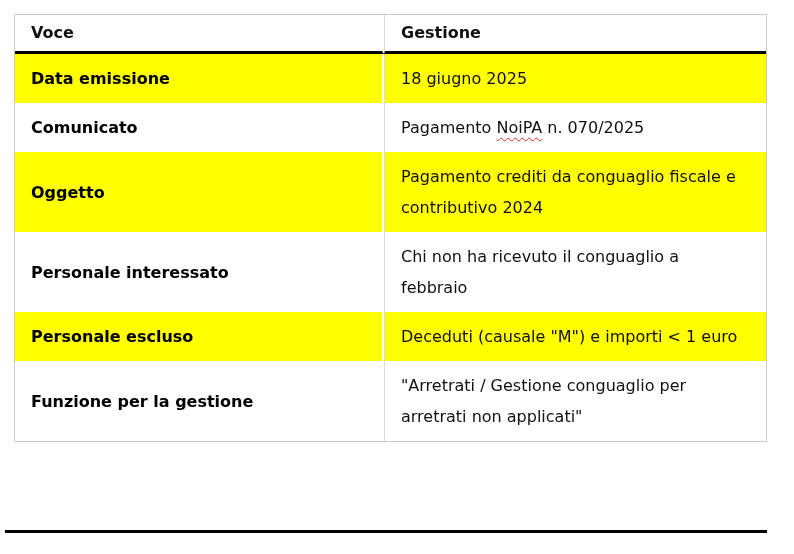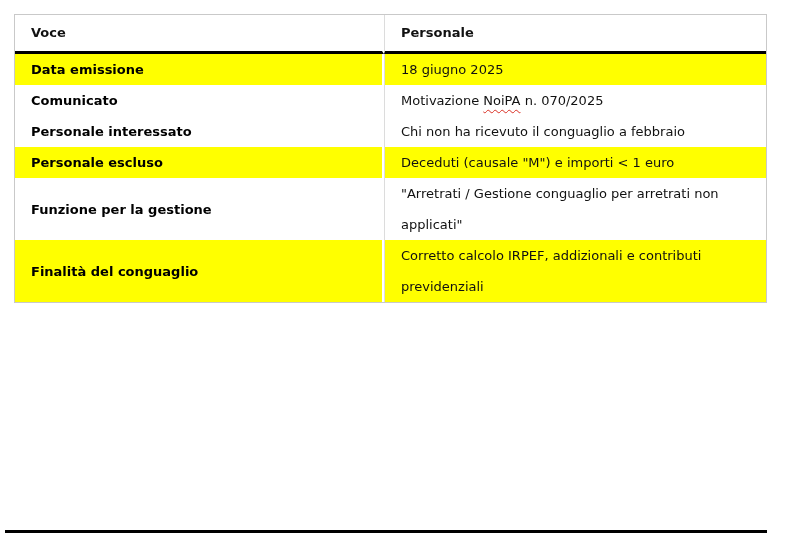--- a/index.html
+++ b/index.html
@@ -22,35 +22,35 @@
     width: 753px;
   }
   table.doc-table {
     width: 753px;
     border-collapse: separate;
     border-spacing: 0;
     border: 1px solid #c9c9c9;
     table-layout: fixed;
   }
   th, td {
-    font-size: 13px;
+    font-size: 16px;
     color: #111111;
     text-align: left;
     box-sizing: border-box;
   }
   th {
     font-weight: 700;
     line-height: 30px;
     padding: 3px 16px;
     background: #ffffff;
     border-bottom: 3px solid #000000;
   }
   td {
     line-height: 31px;
-    padding: 0 16px;
+    padding: 9px 16px;
     vertical-align: middle;
     background: #ffffff;
   }
   .c1 { width: 369px; border-right: 2px solid #ffffff; }
   .c2 { border-left: 1px solid #dcdcdc; }
   td.c1 { font-weight: 700; color: #000000; }
   tr.hl td { background: #ffff00; }
   .misspell {
     text-decoration: underline;
     text-decoration-style: wavy;
@@ -70,47 +70,47 @@
 </head>
 <body>
 
 <div class="page">
 
   <div class="table-wrap">
     <table class="doc-table">
       <thead>
         <tr>
           <th class="c1">Voce</th>
-          <th class="c2">Personale</th>
+          <th class="c2">Gestione</th>
         </tr>
       </thead>
       <tbody>
         <tr class="hl">
           <td class="c1">Data emissione</td>
           <td class="c2">18 giugno 2025</td>
         </tr>
         <tr>
           <td class="c1">Comunicato</td>
-          <td class="c2"><span>Motivazione </span><span class="misspell">NoiPA</span><span> n. 070/2025</span></td>
+          <td class="c2"><span>Pagamento </span><span class="misspell">NoiPA</span><span> n. 070/2025</span></td>
+        </tr>
+        <tr class="hl">
+          <td class="c1">Oggetto</td>
+          <td class="c2">Pagamento crediti da conguaglio fiscale e contributivo 2024</td>
         </tr>
         <tr>
           <td class="c1">Personale interessato</td>
           <td class="c2">Chi non ha ricevuto il conguaglio a febbraio</td>
         </tr>
         <tr class="hl">
           <td class="c1">Personale escluso</td>
           <td class="c2">Deceduti (causale "M") e importi &lt; 1 euro</td>
         </tr>
         <tr>
           <td class="c1">Funzione per la gestione</td>
           <td class="c2">"Arretrati / Gestione conguaglio per arretrati non applicati"</td>
         </tr>
-        <tr class="hl">
-          <td class="c1">Finalità del conguaglio</td>
-          <td class="c2">Corretto calcolo IRPEF, addizionali e contributi previdenziali</td>
-        </tr>
       </tbody>
     </table>
   </div>
 
   <div class="bottom-rule"></div>
 
 </div>
 
 </body></html>

